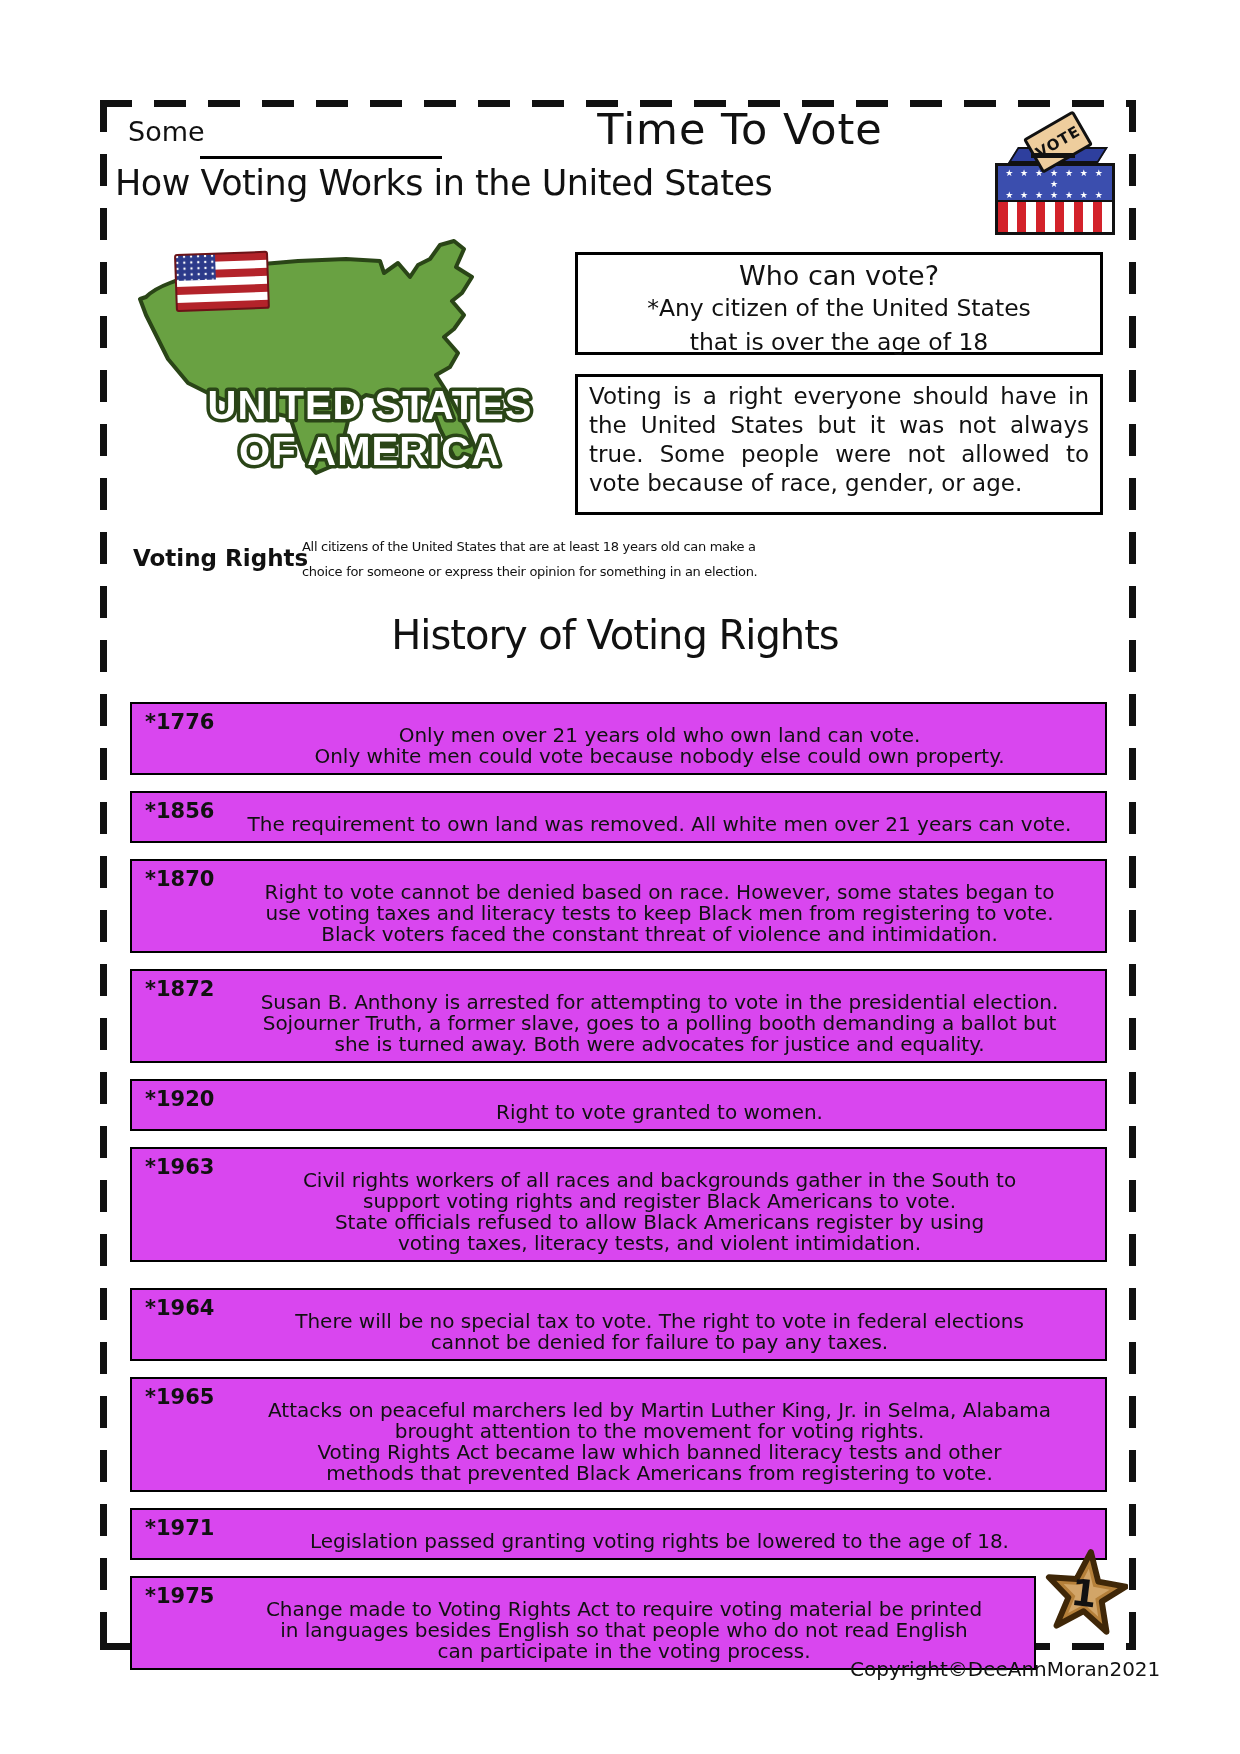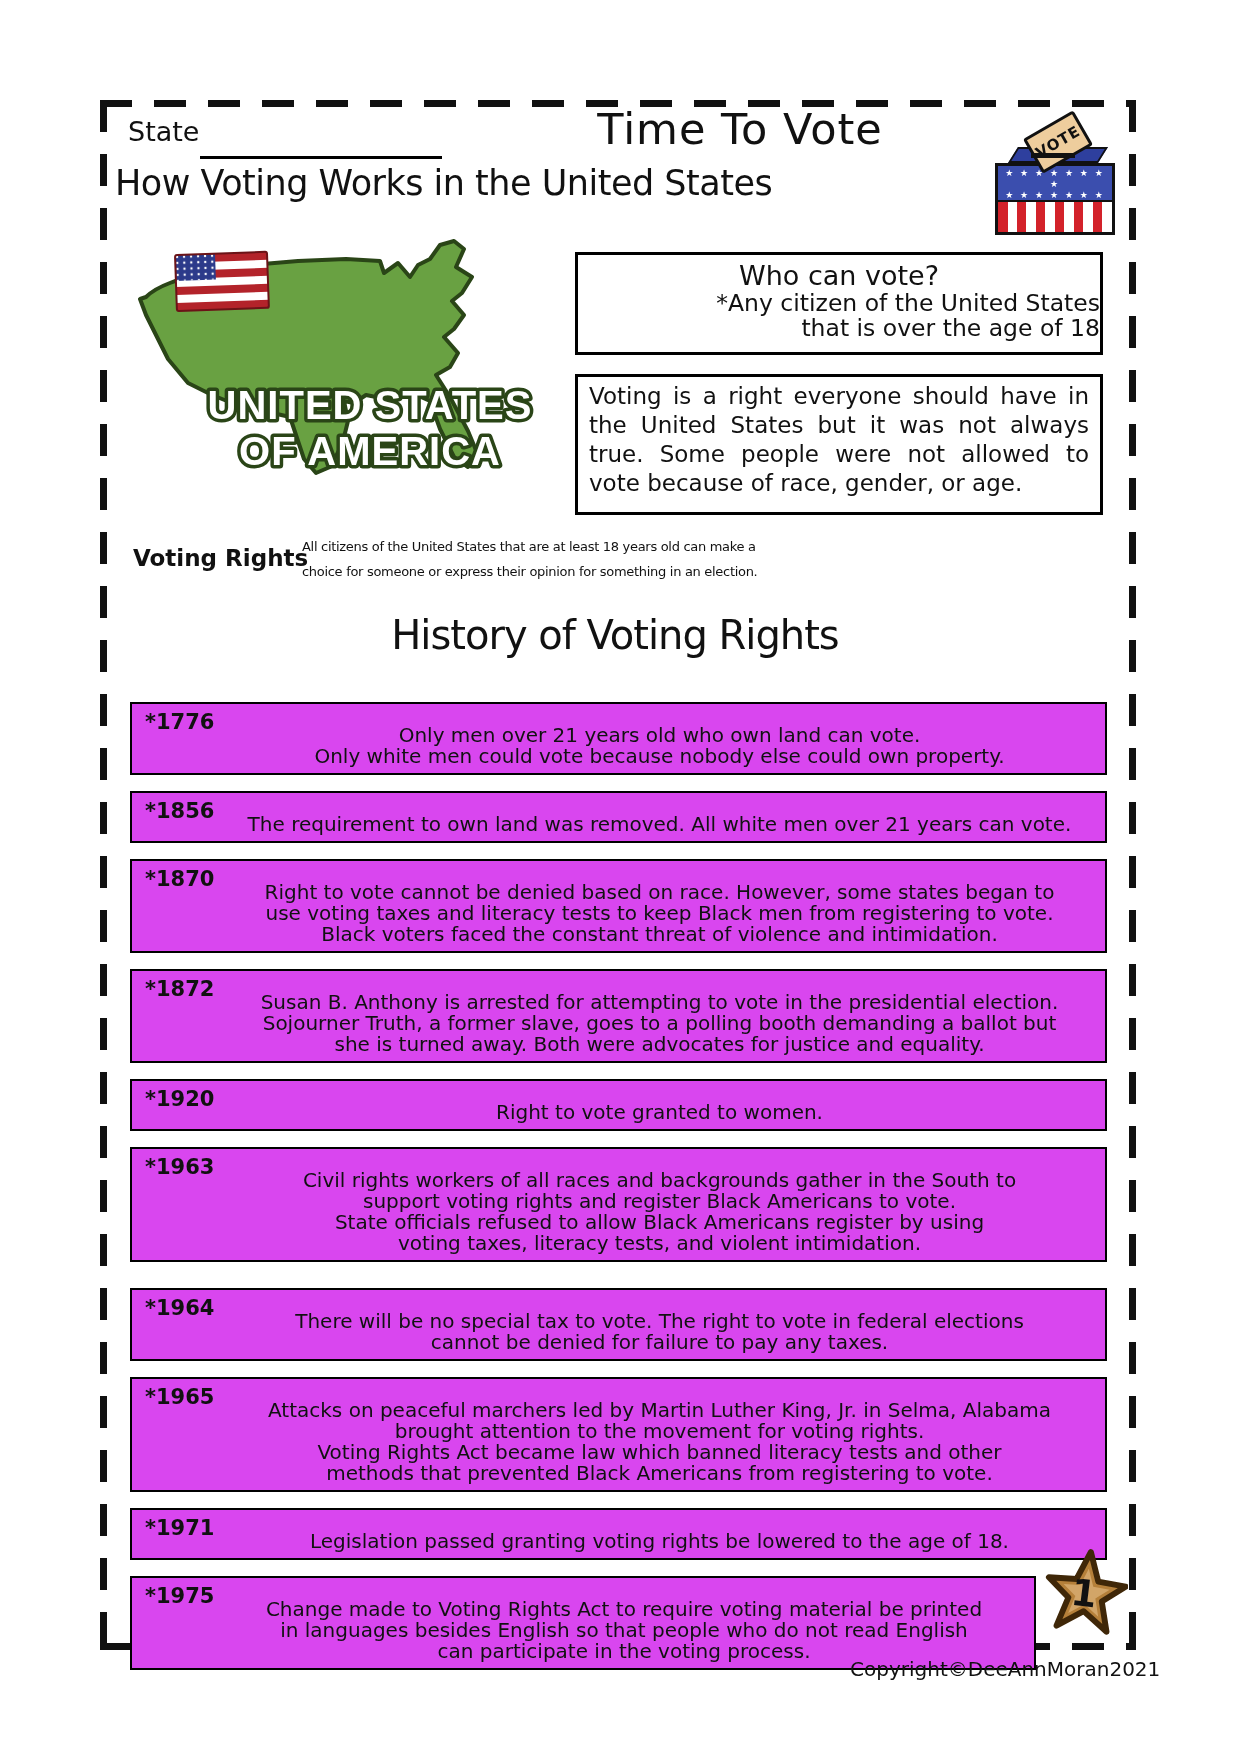--- a/index.html
+++ b/index.html
@@ -27,21 +27,21 @@
   .bb-front{ position:absolute; left:2px; top:43px; width:120px; height:72px; border:3px solid #111; z-index:1; background:#fff; }
   .bb-stars{ height:34px; background:#3b4eae; color:#fff; text-align:center; font-size:9px; line-height:11px; letter-spacing:2px; overflow:hidden; padding-top:2px; }
   .bb-stars::before { content:"★ ★ ★ ★ ★ ★ ★ ★"; display:block; }
   .bb-stars::after  { content:"★ ★ ★ ★ ★ ★ ★";  display:block; }
   .bb-stripes { height:32px; border-top:2.5px solid #111;
                 background:repeating-linear-gradient(to right,#d3222a 0 9.5px,#fff 9.5px 19px); }
 
   
   .who-box   { left:575px; top:252px; width:528px; height:103px; border:3px solid #000; text-align:center; padding-top:5px; }
   .who-title { font-size:27px; }
-  .who-body  { font-size:23.5px; line-height:25px; white-space:pre-line;text-align:right; }
+  .who-body  { font-size:23.5px; line-height:34px; white-space:pre-line; }
   .intro-box { left:575px; top:374px; width:528px; height:141px; border:3px solid #000; padding:5px 11px;
                font-size:23px; line-height:29px; text-align:justify; }
 
   .vr-term { left:133px; top:545px; font-size:23px; font-weight:bold; }
   .vr-def  { left:302px; top:534px; width:770px; font-size:13px; line-height:25px; letter-spacing:-0.3px; }
 
   .history-heading { left:115px; top:612px; width:1000px; text-align:center; font-size:40px; letter-spacing:-1px; }
 
   
   .timeline { left:130px; top:702px; width:977px; }
@@ -59,21 +59,21 @@
 </head>
 <body>
 
 <div style="position:relative; width:1240px; height:1754px;">
 
   <div class="border-h" style="left:100px; top:100px; width:1036px;"></div>
   <div class="border-h" style="left:100px; top:1643px; width:1036px;"></div>
   <div class="border-v" style="left:100px; top:100px; height:1550px;"></div>
   <div class="border-v" style="left:1129px; top:100px; height:1550px;"></div>
 
-  <div class="abs name-label">State</div>
+  <div class="abs name-label">Some</div>
   <div class="abs name-line"></div>
   <div class="abs title">Time To Vote</div>
   <div class="abs subtitle">How Voting Works in the United States</div>
 
   <div class="abs bb">
     <div class="bb-card">
       <span>VOTE</span>
     </div>
     <div class="bb-lid"></div>
     <div class="bb-slot"></div>

